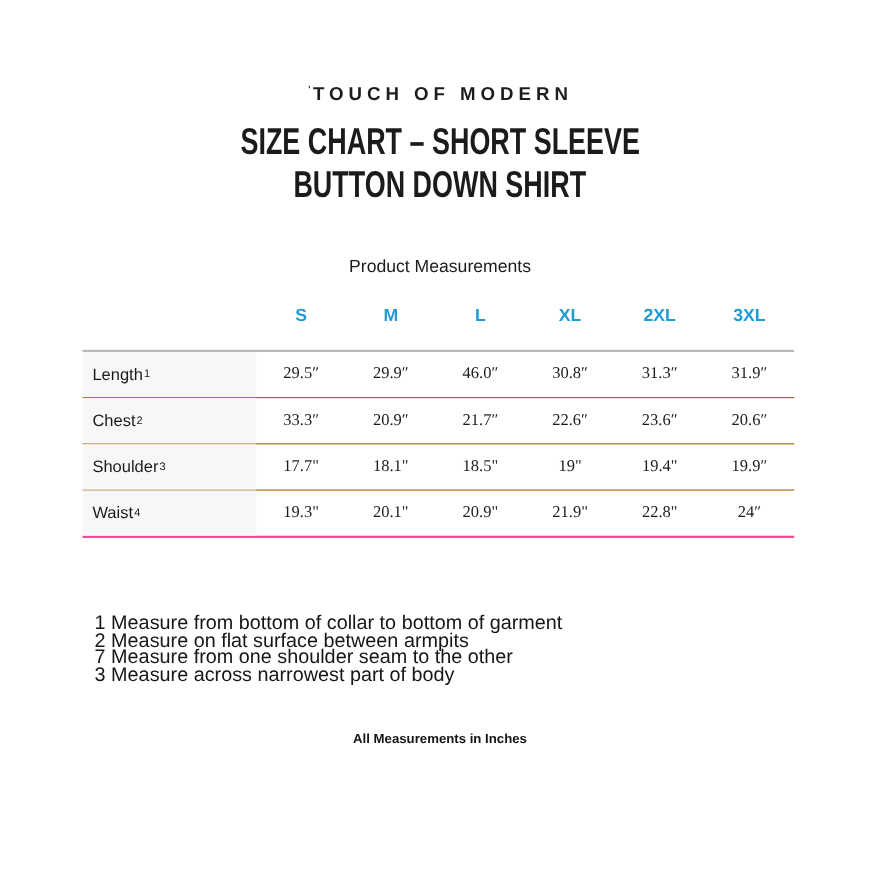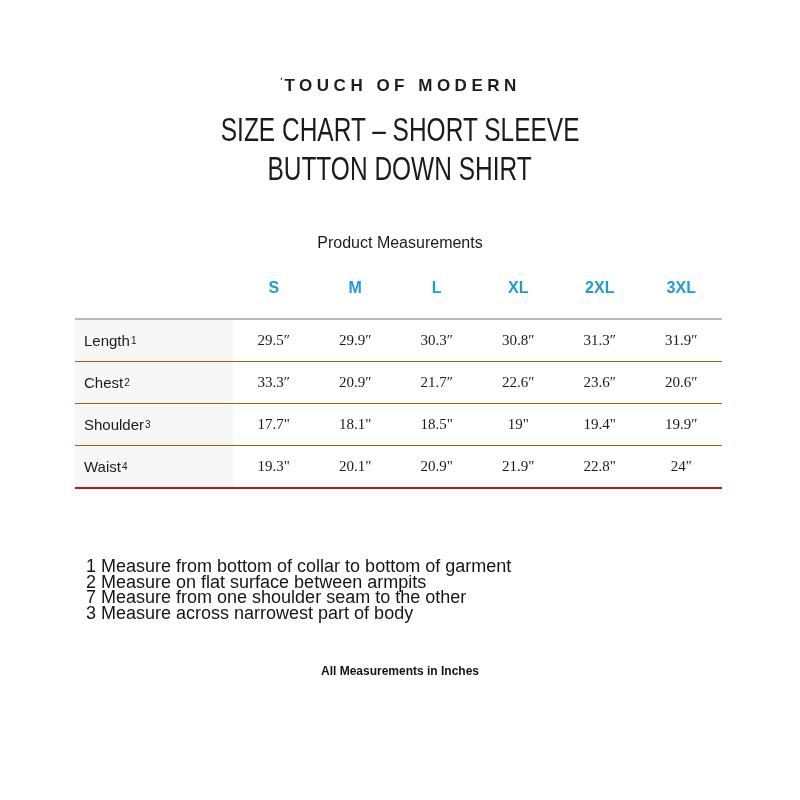--- a/index.html
+++ b/index.html
@@ -6,35 +6,35 @@
   body{font-family:"Liberation Sans","DejaVu Sans",sans-serif;color:#1c1c1c;}
   .page{position:relative;width:800px;height:800px;background:#fff;overflow:hidden;margin:0 auto;}
 
   
   .logo{position:absolute;top:75px;left:0;width:100%;text-align:center;
         font-size:17px;font-weight:bold;letter-spacing:4.5px;color:#1d1d1d;}
   .logo .mark{font-size:13px;vertical-align:4px;letter-spacing:0;margin-right:1px;}
 
   
   .title{position:absolute;top:110px;left:0;width:100%;text-align:center;
-         font-size:34px;line-height:39px;color:#1b1b1b;font-weight:400;}
+         font-size:34px;line-height:39px;color:#1b1b1b;font-weight:700;}
   .title .squeeze{display:inline-block;transform:scaleX(0.72);transform-origin:50% 50%;white-space:nowrap;}
 
   
   .subtitle{position:absolute;top:234px;left:0;width:100%;text-align:center;
             font-size:16px;color:#1b1b1b;}
 
   
   .size-table{position:absolute;top:270px;left:75px;width:647px;}
   .grid-row{display:grid;grid-template-columns:158px repeat(6,1fr);}
   .head-row{height:48px;border-bottom:2px solid #b9b9b9;}
   .head-cell{display:flex;align-items:flex-start;justify-content:center;padding-top:9px;
              font-size:16px;font-weight:bold;color:#1f9bd7;}
   .body-row{height:41px;border-bottom:1px solid #a16207;}
-  .body-row.last{border-bottom:2px solid #b91c1c;}
+  .body-row.last{border-bottom:2px solid #ec4899;}
   .label-cell{display:flex;align-items:center;justify-content:flex-start;
               padding-left:9px;background:#f7f7f7;font-size:15px;color:#1b1b1b;}
   .label-cell sup{font-size:10px;line-height:0;margin-left:1px;}
   .data-cell{display:flex;align-items:center;justify-content:center;
              font-size:15px;color:#1b1b1b;font-family:Liberation Serif, serif;}
 
   
   .footnotes{position:absolute;top:559px;left:86px;font-size:18px;line-height:15.5px;color:#161616;}
 
   
@@ -69,21 +69,21 @@
       <div class="head-cell">3XL</div>
     </div>
 
     <div class="grid-row body-row">
       <div class="label-cell">
         <span>Length</span>
           <sup>1</sup>
       </div>
       <div class="data-cell">29.5″</div>
       <div class="data-cell">29.9″</div>
-      <div class="data-cell">30.3″</div>
+      <div class="data-cell">46.0″</div>
       <div class="data-cell">30.8″</div>
       <div class="data-cell">31.3″</div>
       <div class="data-cell">31.9″</div>
     </div>
 
     <div class="grid-row body-row">
       <div class="label-cell">
         <span>Chest</span>
           <sup>2</sup>
       </div>

